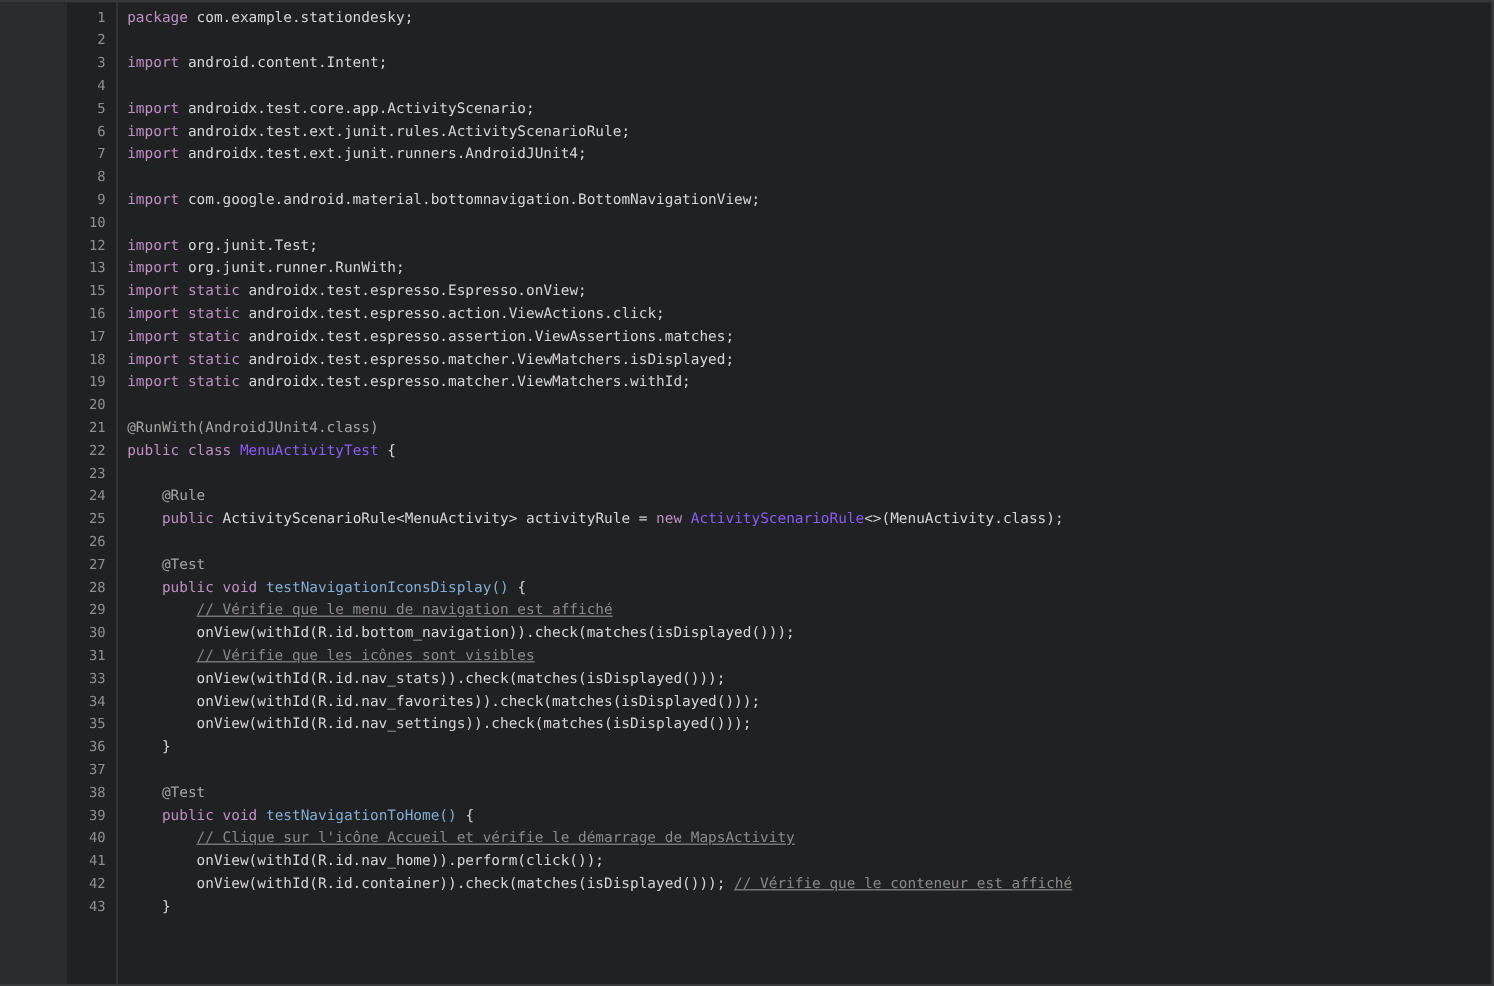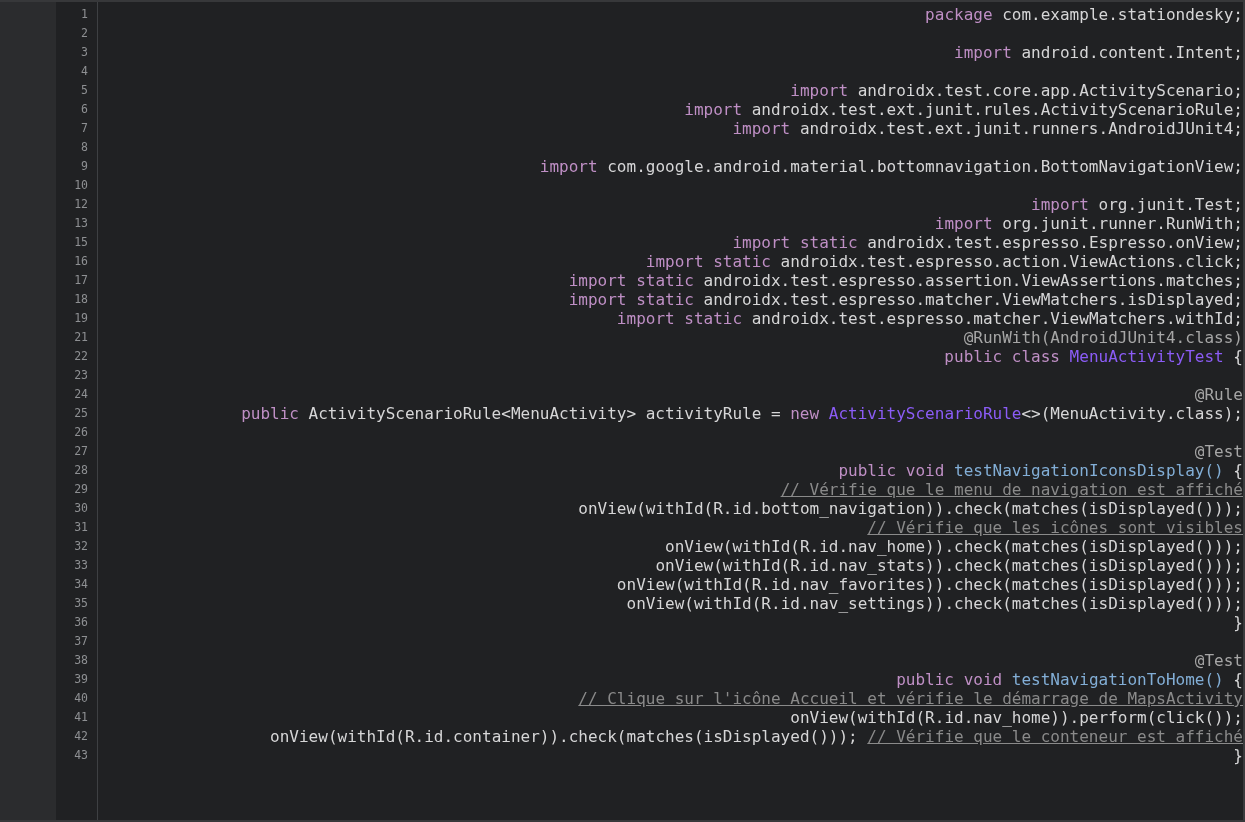--- a/index.html
+++ b/index.html
@@ -13,22 +13,22 @@
   .edge-right{position:absolute;top:0;right:0;bottom:0;width:2px;background:#3a3b3d;}
   .margin-strip{position:absolute;left:0;top:2px;bottom:2px;width:56px;background:#2b2c2e;}
   .gutter-divider{position:absolute;left:97px;top:2px;bottom:2px;width:1px;background:#3e4043;}
   .editor{position:absolute;top:2px;left:0;right:2px;bottom:2px;padding-top:3px;overflow:hidden;}
   .line{display:flex;height:19px;line-height:19px;}
   .num{
     flex:0 0 88px;text-align:right;color:#8e9093;
     font-size:11.5px;user-select:none;
   }
   .code{
-    flex:1;white-space:pre;
-    font-size:16px;color:#d6d6d7;text-align:right;
+    flex:1;margin-left:18px;white-space:pre;
+    font-size:12px;color:#d6d6d7;
   }
   .tk-txt{color:#d6d6d7;}
   .tk-kw{color:#bf8fc5;}
   .tk-cls{color:#8b5cf6;}
   .tk-fn{color:#82aed6;}
   .tk-ann{color:#a6a6a6;}
   .tk-cmt{color:#8a8a8a;text-decoration:underline;}
 </style>
 </head>
 <body>
@@ -100,20 +100,24 @@
       </div>
       <div class="line">
         <div class="num">18</div>
         <div class="code"><span class="tk-kw">import</span><span class="tk-txt"> </span><span class="tk-kw">static</span><span class="tk-txt"> androidx.test.espresso.matcher.ViewMatchers.isDisplayed;</span></div>
       </div>
       <div class="line">
         <div class="num">19</div>
         <div class="code"><span class="tk-kw">import</span><span class="tk-txt"> </span><span class="tk-kw">static</span><span class="tk-txt"> androidx.test.espresso.matcher.ViewMatchers.withId;</span></div>
       </div>
       <div class="line">
+        <div class="num">20</div>
+        <div class="code"></div>
+      </div>
+      <div class="line">
         <div class="num">21</div>
         <div class="code"><span class="tk-ann">@RunWith(AndroidJUnit4.class)</span></div>
       </div>
       <div class="line">
         <div class="num">22</div>
         <div class="code"><span class="tk-kw">public</span><span class="tk-txt"> </span><span class="tk-kw">class</span><span class="tk-txt"> </span><span class="tk-cls">MenuActivityTest</span><span class="tk-txt"> {</span></div>
       </div>
       <div class="line">
         <div class="num">23</div>
         <div class="code"></div>
@@ -142,24 +146,20 @@
         <div class="num">29</div>
         <div class="code"><span class="tk-txt">        </span><span class="tk-cmt">// Vérifie que le menu de navigation est affiché</span></div>
       </div>
       <div class="line">
         <div class="num">30</div>
         <div class="code"><span class="tk-txt">        onView(withId(R.id.bottom_navigation)).check(matches(isDisplayed()));</span></div>
       </div>
       <div class="line">
         <div class="num">31</div>
         <div class="code"><span class="tk-txt">        </span><span class="tk-cmt">// Vérifie que les icônes sont visibles</span></div>
-      </div>
-      <div class="line">
-        <div class="num">32</div>
-        <div class="code"><span class="tk-txt">        onView(withId(R.id.nav_home)).check(matches(isDisplayed()));</span></div>
       </div>
       <div class="line">
         <div class="num">33</div>
         <div class="code"><span class="tk-txt">        onView(withId(R.id.nav_stats)).check(matches(isDisplayed()));</span></div>
       </div>
       <div class="line">
         <div class="num">34</div>
         <div class="code"><span class="tk-txt">        onView(withId(R.id.nav_favorites)).check(matches(isDisplayed()));</span></div>
       </div>
       <div class="line">

